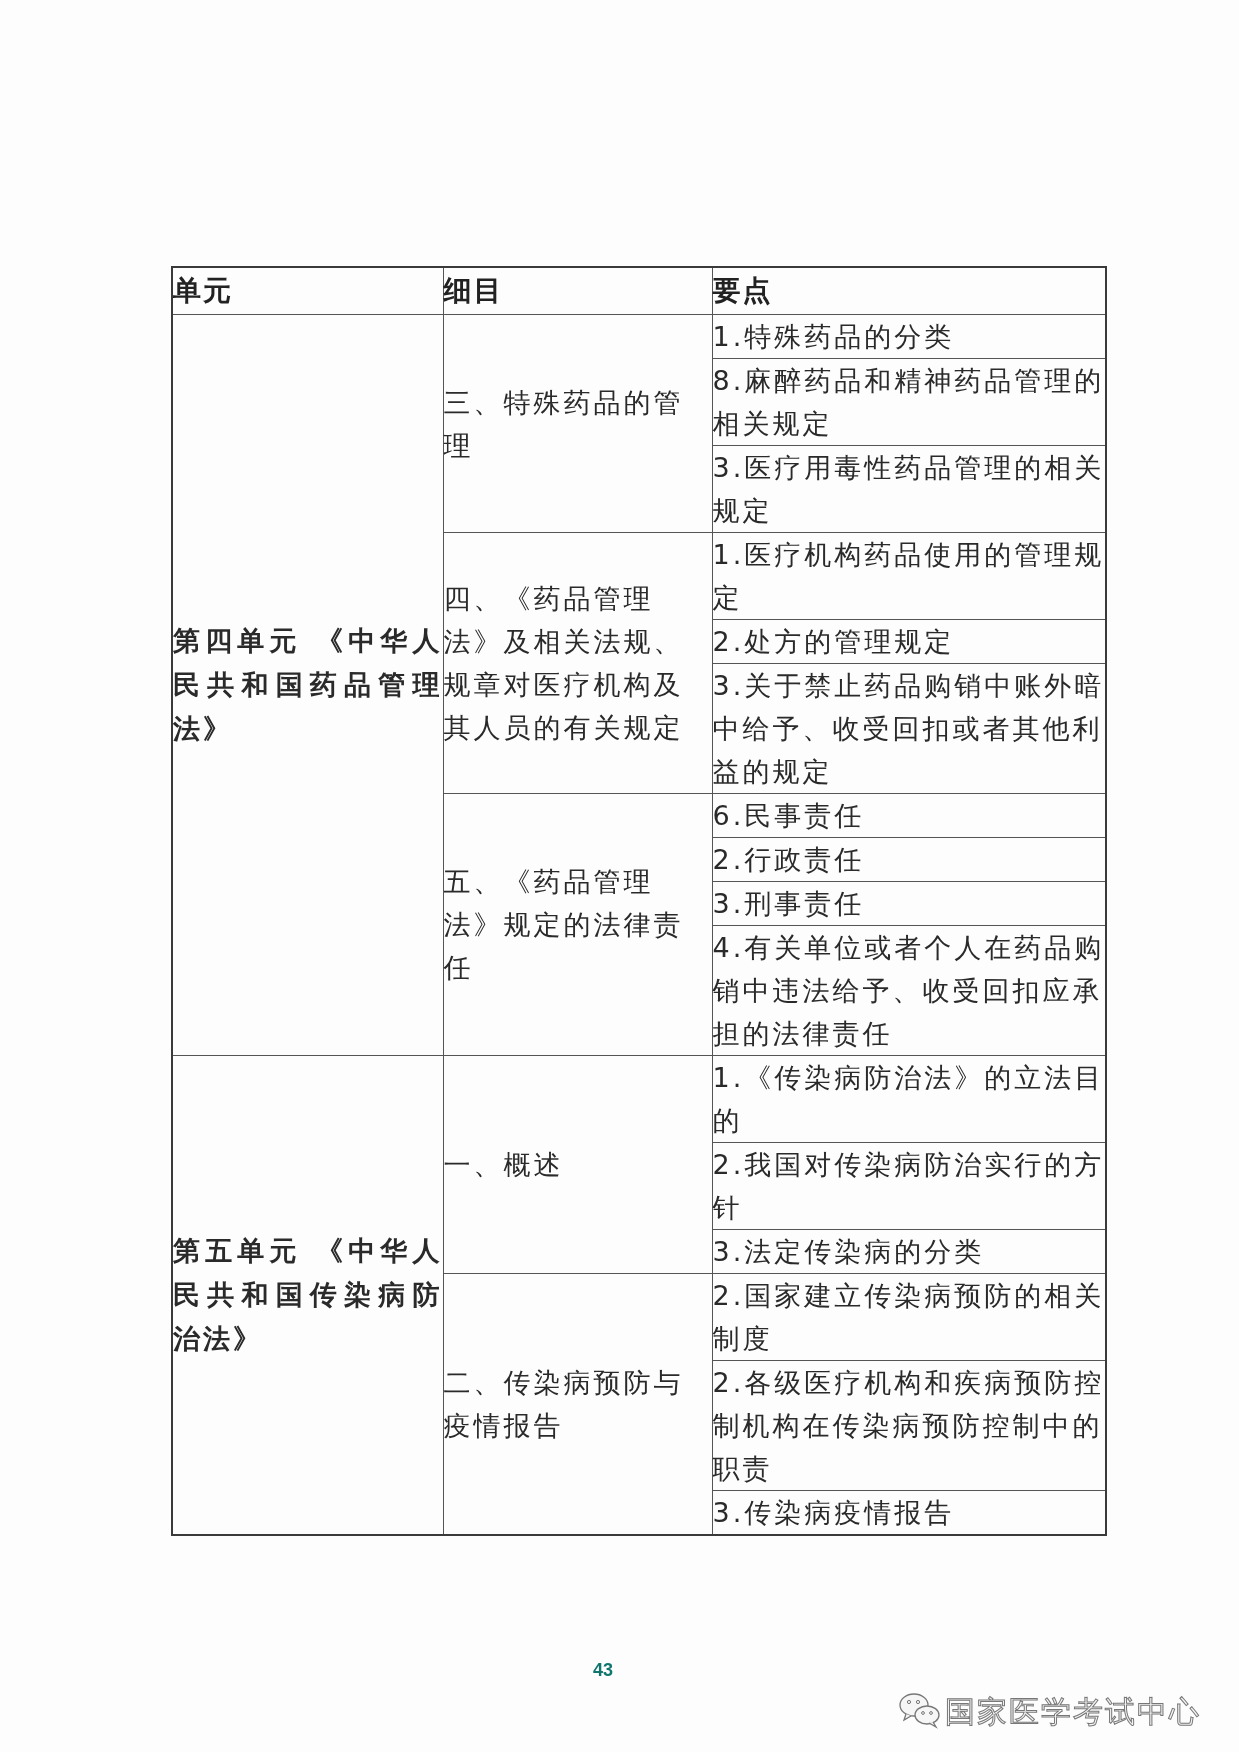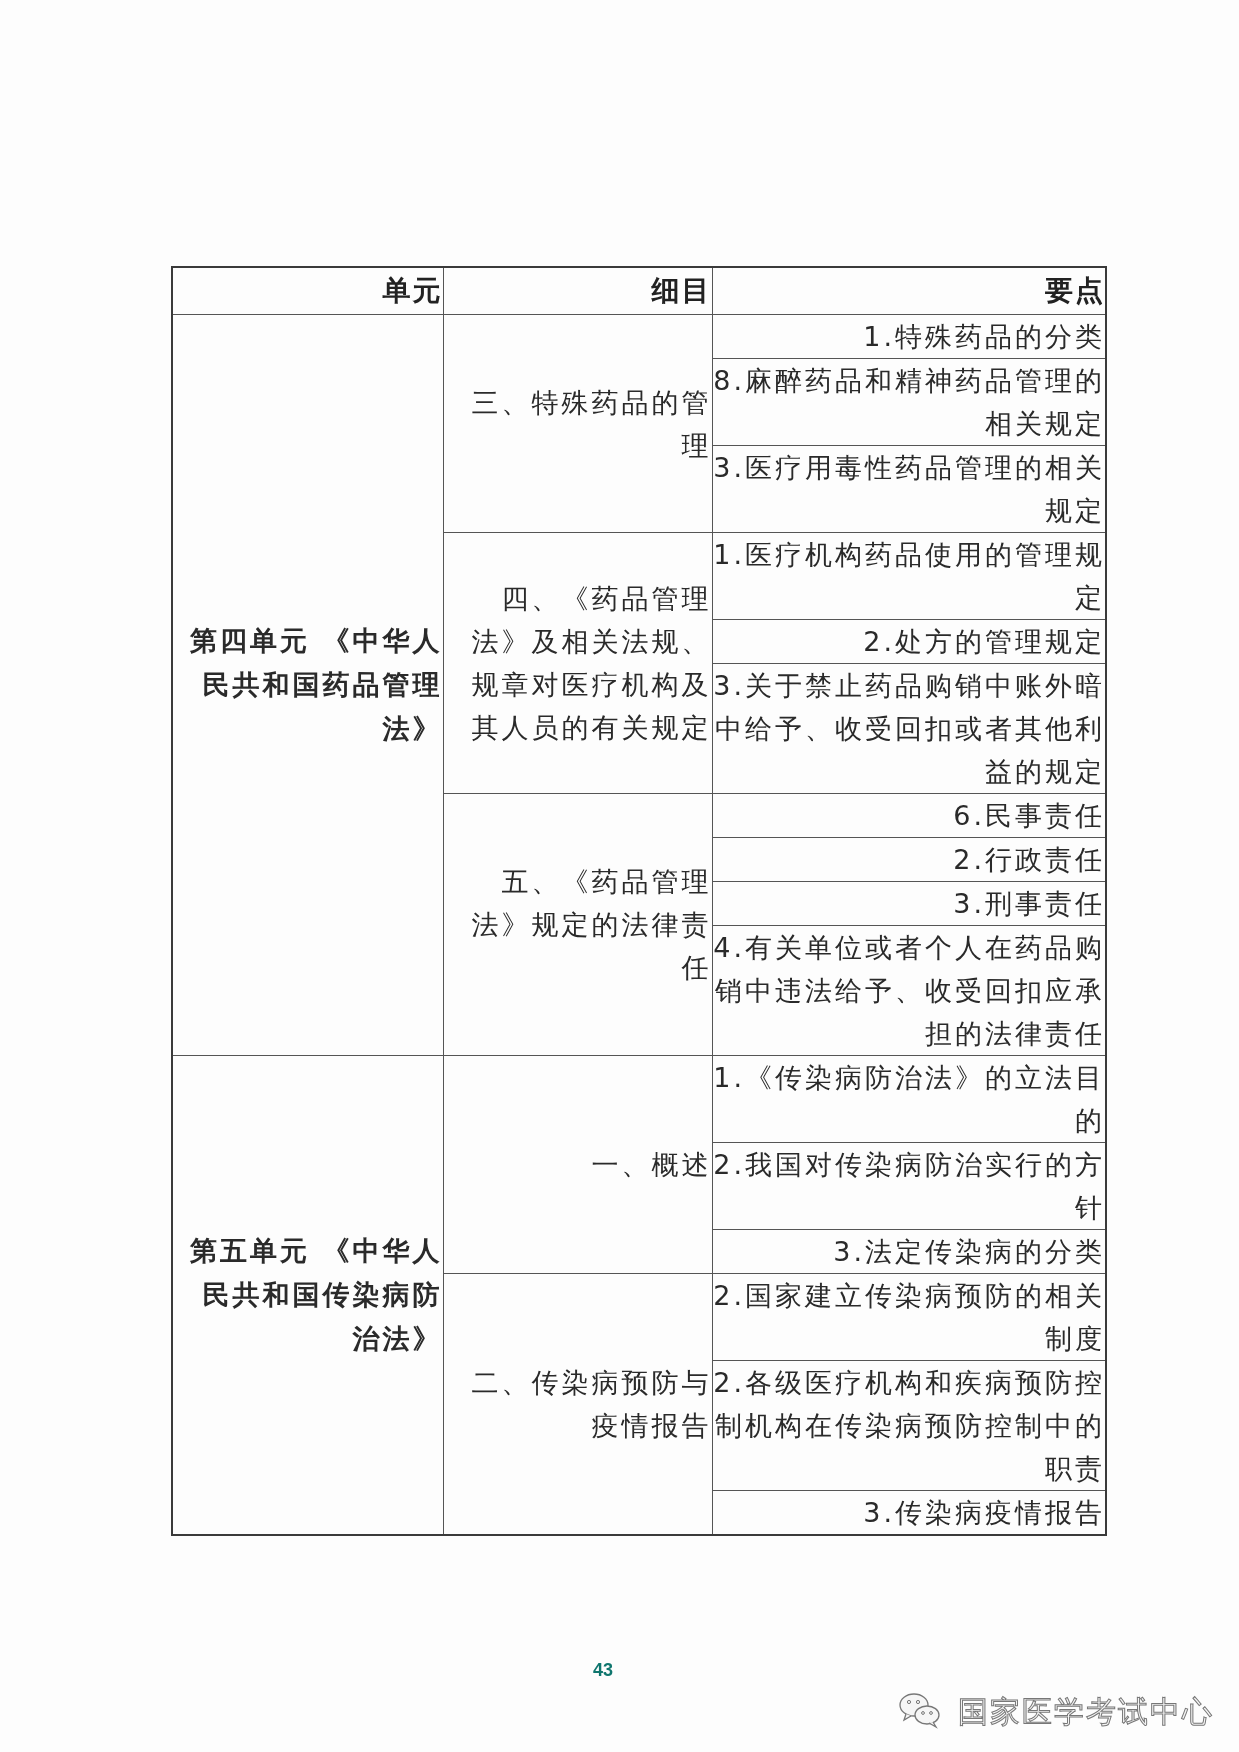--- a/index.html
+++ b/index.html
@@ -17,27 +17,26 @@
     table-layout:fixed;
     border:2px solid #3a3a3a;
   }
   table.outline col.c1 { width:271px; }
   table.outline col.c2 { width:269px; }
   table.outline col.c3 { width:394px; }
   table.outline th, table.outline td {
     border:1.5px solid #555;
     padding:0;
     vertical-align:middle;
-    text-align:right;
   }
   table.outline th {
     height:46px;
     font-size:28px;
     font-weight:bold;
-    text-align:right;
+    text-align:left;
     color:#222;
     letter-spacing:2px;
   }
   td.unit {
     font-size:27px;
     line-height:44px;
     padding:0 18px 0 20px;
     text-align:justify;
     letter-spacing:3px;
     font-weight:bold;
@@ -55,21 +54,21 @@
     padding:0 10px 0 12px;
     letter-spacing:3px;
   }
   .pageno {
     position:absolute; left:593px; top:1660px;
     font-size:18px; font-weight:bold; color:#0f766e;
     font-family:"Liberation Sans", sans-serif;
   }
   .wm {
     position:absolute; left:898px; top:1690px;
-    display:flex; align-items:center; gap:16px;
+    display:flex; align-items:center; gap:3px;
     color:#fff;
   }
   .wm-text {
     font-size:30px;
     color:#f4f4f4;
     -webkit-text-stroke:1px #777;
     letter-spacing:2px;
   }
   .wm-icon { width:44px; height:40px; }
 </style>

